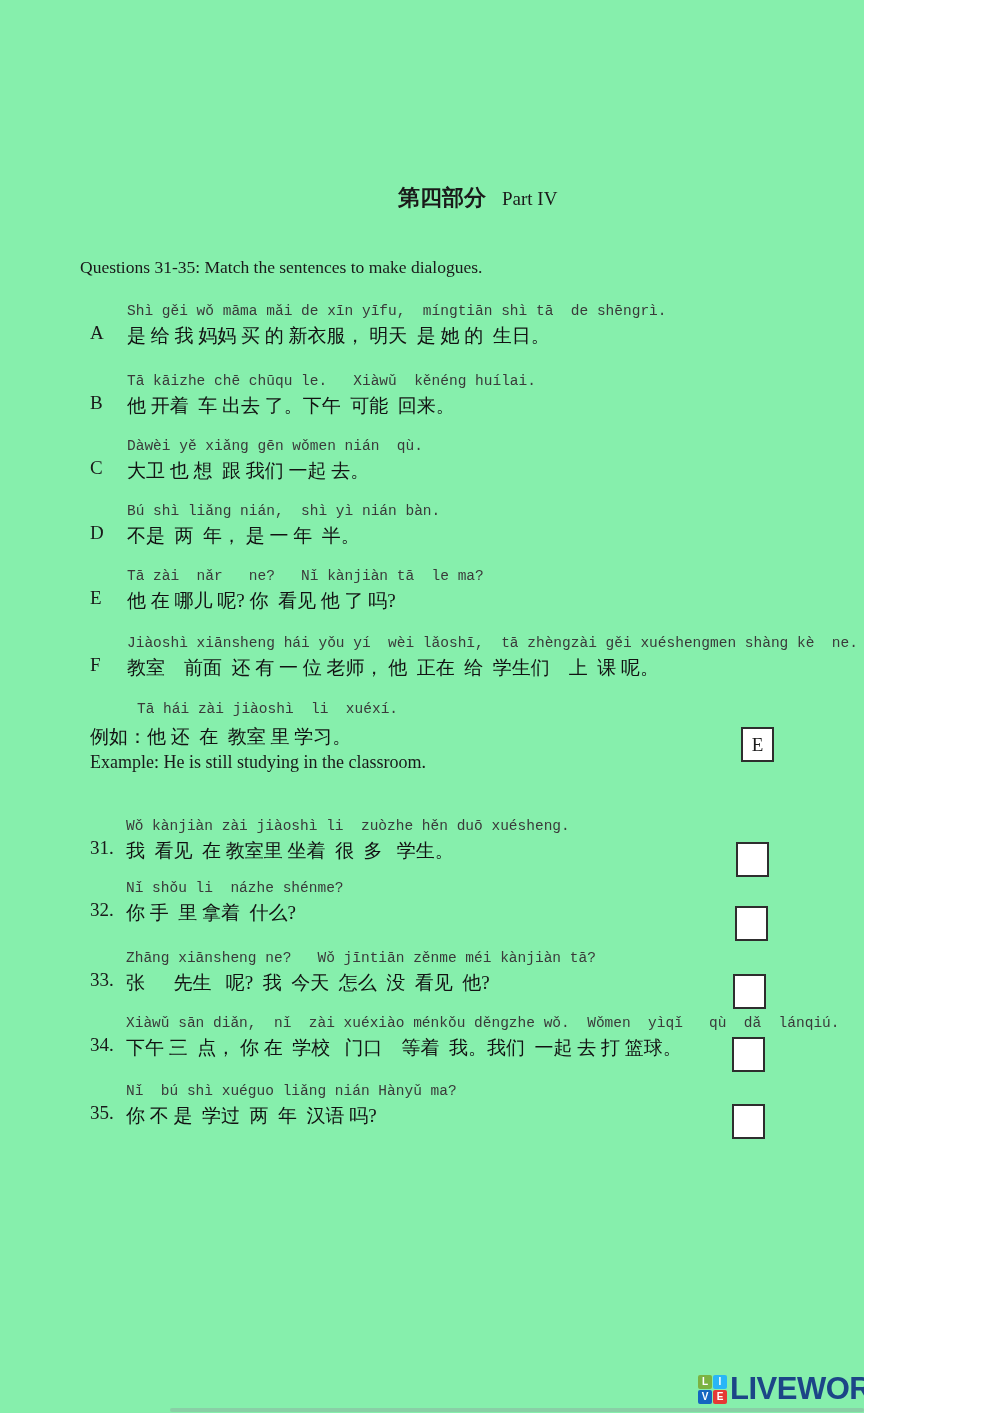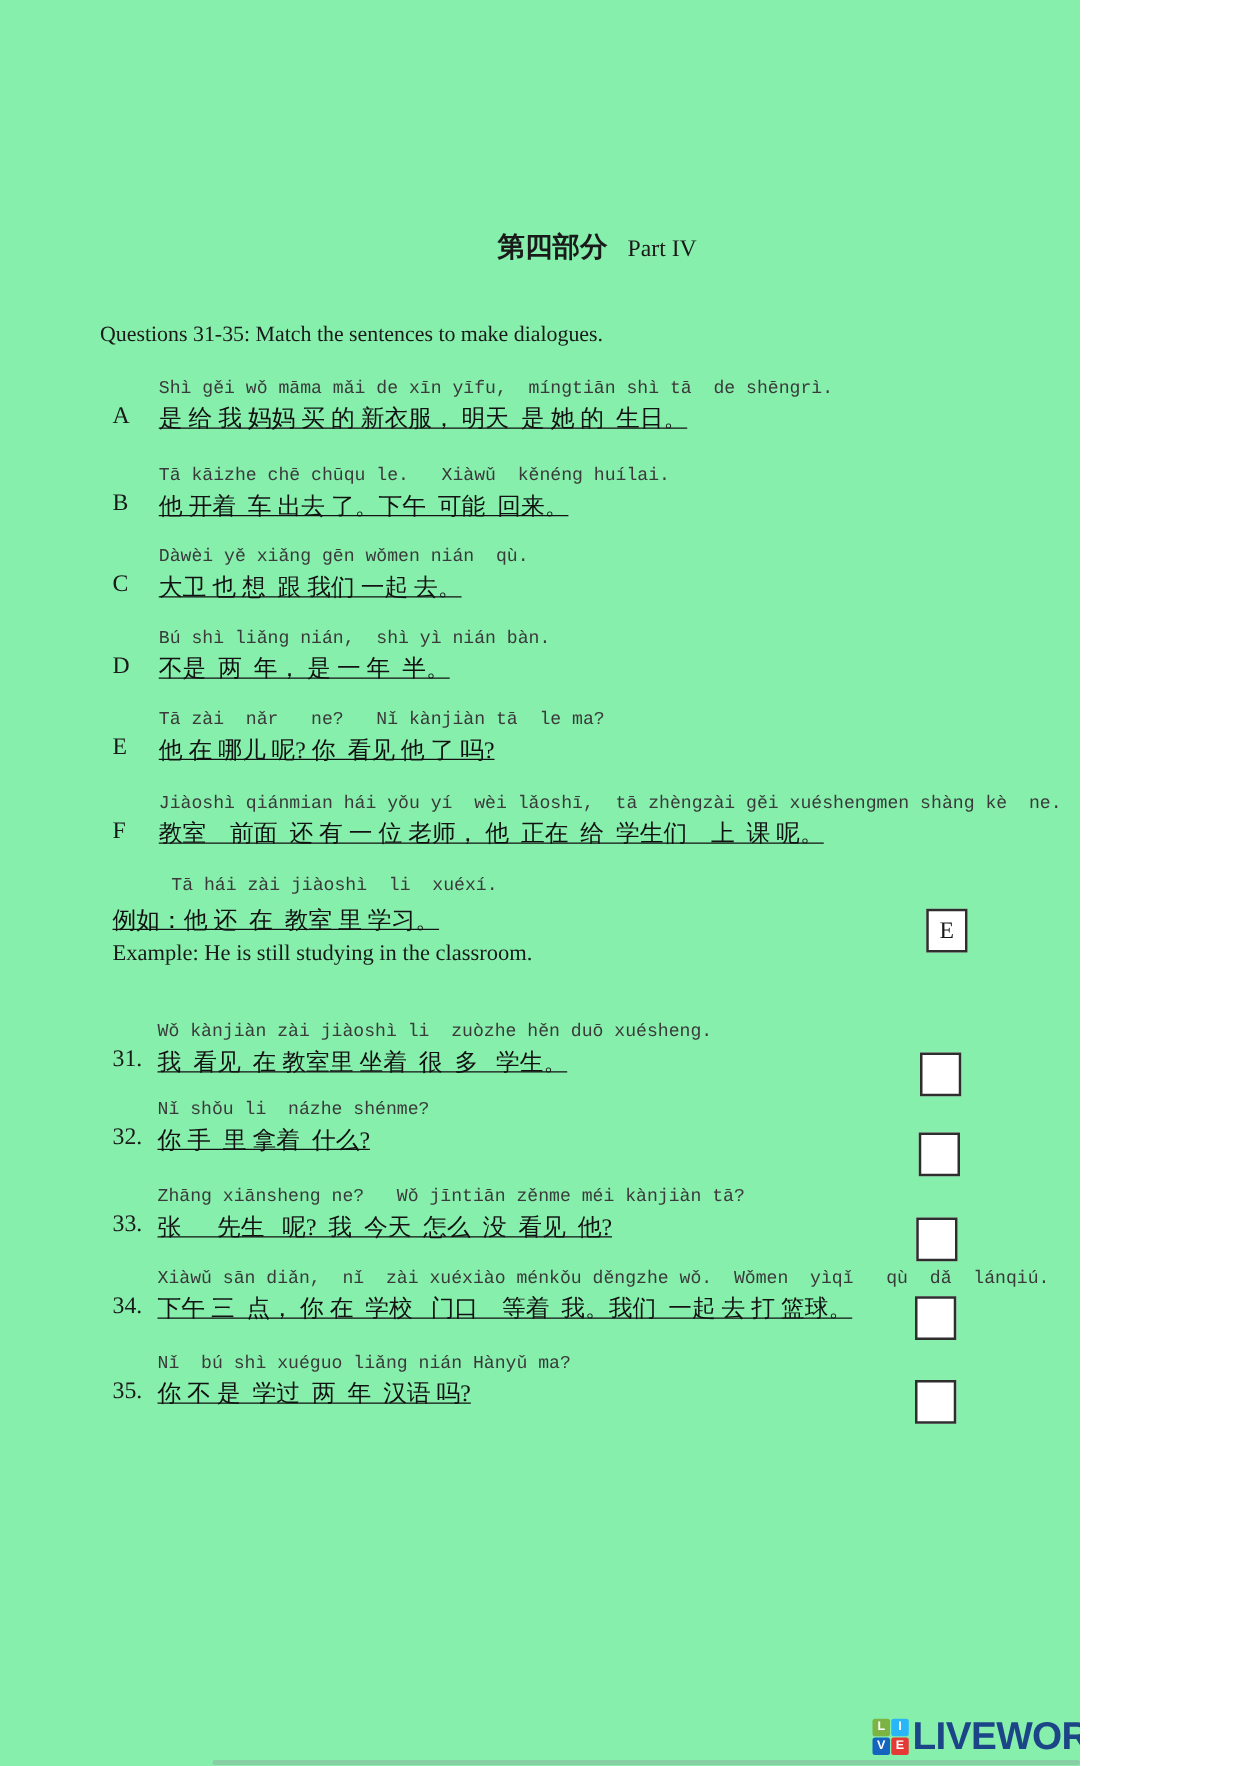--- a/index.html
+++ b/index.html
@@ -20,21 +20,21 @@
   .part-title .en-t{font-size:19px;}
   .section-heading{position:absolute;left:90px;top:222px;font-size:21px;white-space:pre-wrap;}
   .instructions{position:absolute;left:80px;top:257px;font-size:17.5px;white-space:pre-wrap;}
 
   
   .row{position:absolute;left:90px;display:flex;}
   .row .tag{width:37px;padding-top:19px;font-size:19px;flex:none;}
   .q .tag{width:36px;}
   .pinyin{font-family:Liberation Mono, monospace;font-size:14.5px;color:#3a3a3a;
           white-space:pre-wrap;line-height:1.15;}
-  .zh{font-size:19px;color:#121212;white-space:pre-wrap;margin-top:4px;line-height:1.25;text-decoration:underline;}
+  .zh{font-size:19px;color:#121212;white-space:pre-wrap;margin-top:4px;line-height:1.25;}
 
   
   .ex-pinyin{position:absolute;left:137px;top:701px;}
   .ex-zh{position:absolute;left:90px;top:721px;}
   .ex-en{position:absolute;left:90px;top:752px;font-size:18px;white-space:pre-wrap;text-align:right;}
 
   
   .answer-box{position:absolute;width:29px;height:31px;border:2px solid #2e2e2e;background:#fff;
               display:flex;align-items:center;justify-content:center;font-size:19px;}
 
@@ -101,21 +101,21 @@
   <div class="row" style="top:568px">
     <div class="tag">E</div>
     <div>
         <div class="pinyin">Tā zài  nǎr   ne?   Nǐ kànjiàn tā  le ma?</div>
          <div class="zh">他 在 哪儿 呢? 你  看见 他 了 吗?</div>
       </div>
   </div>
   <div class="row" style="top:635px">
     <div class="tag">F</div>
     <div>
-        <div class="pinyin">Jiàoshì qiánmian hái yǒu yí  wèi lǎoshī,  tā zhèngzài gěi xuéshengmen shàng kè  ne.</div>
+        <div class="pinyin">Jiàoshì xiānsheng hái yǒu yí  wèi lǎoshī,  tā zhèngzài gěi xuéshengmen shàng kè  ne.</div>
          <div class="zh">教室    前面  还 有 一 位 老师， 他  正在  给  学生们    上  课 呢。</div>
       </div>
   </div>
 
   <div class="ex-pinyin pinyin">Tā hái zài jiàoshì  li  xuéxí.</div>
   <div class="ex-zh zh">例如：他 还  在  教室 里 学习。</div>
   <div class="ex-en">Example: He is still studying in the classroom.</div>
   <div class="answer-box" style="left:741px;top:727px">E</div>
 
   <div class="row q" style="top:818px">

